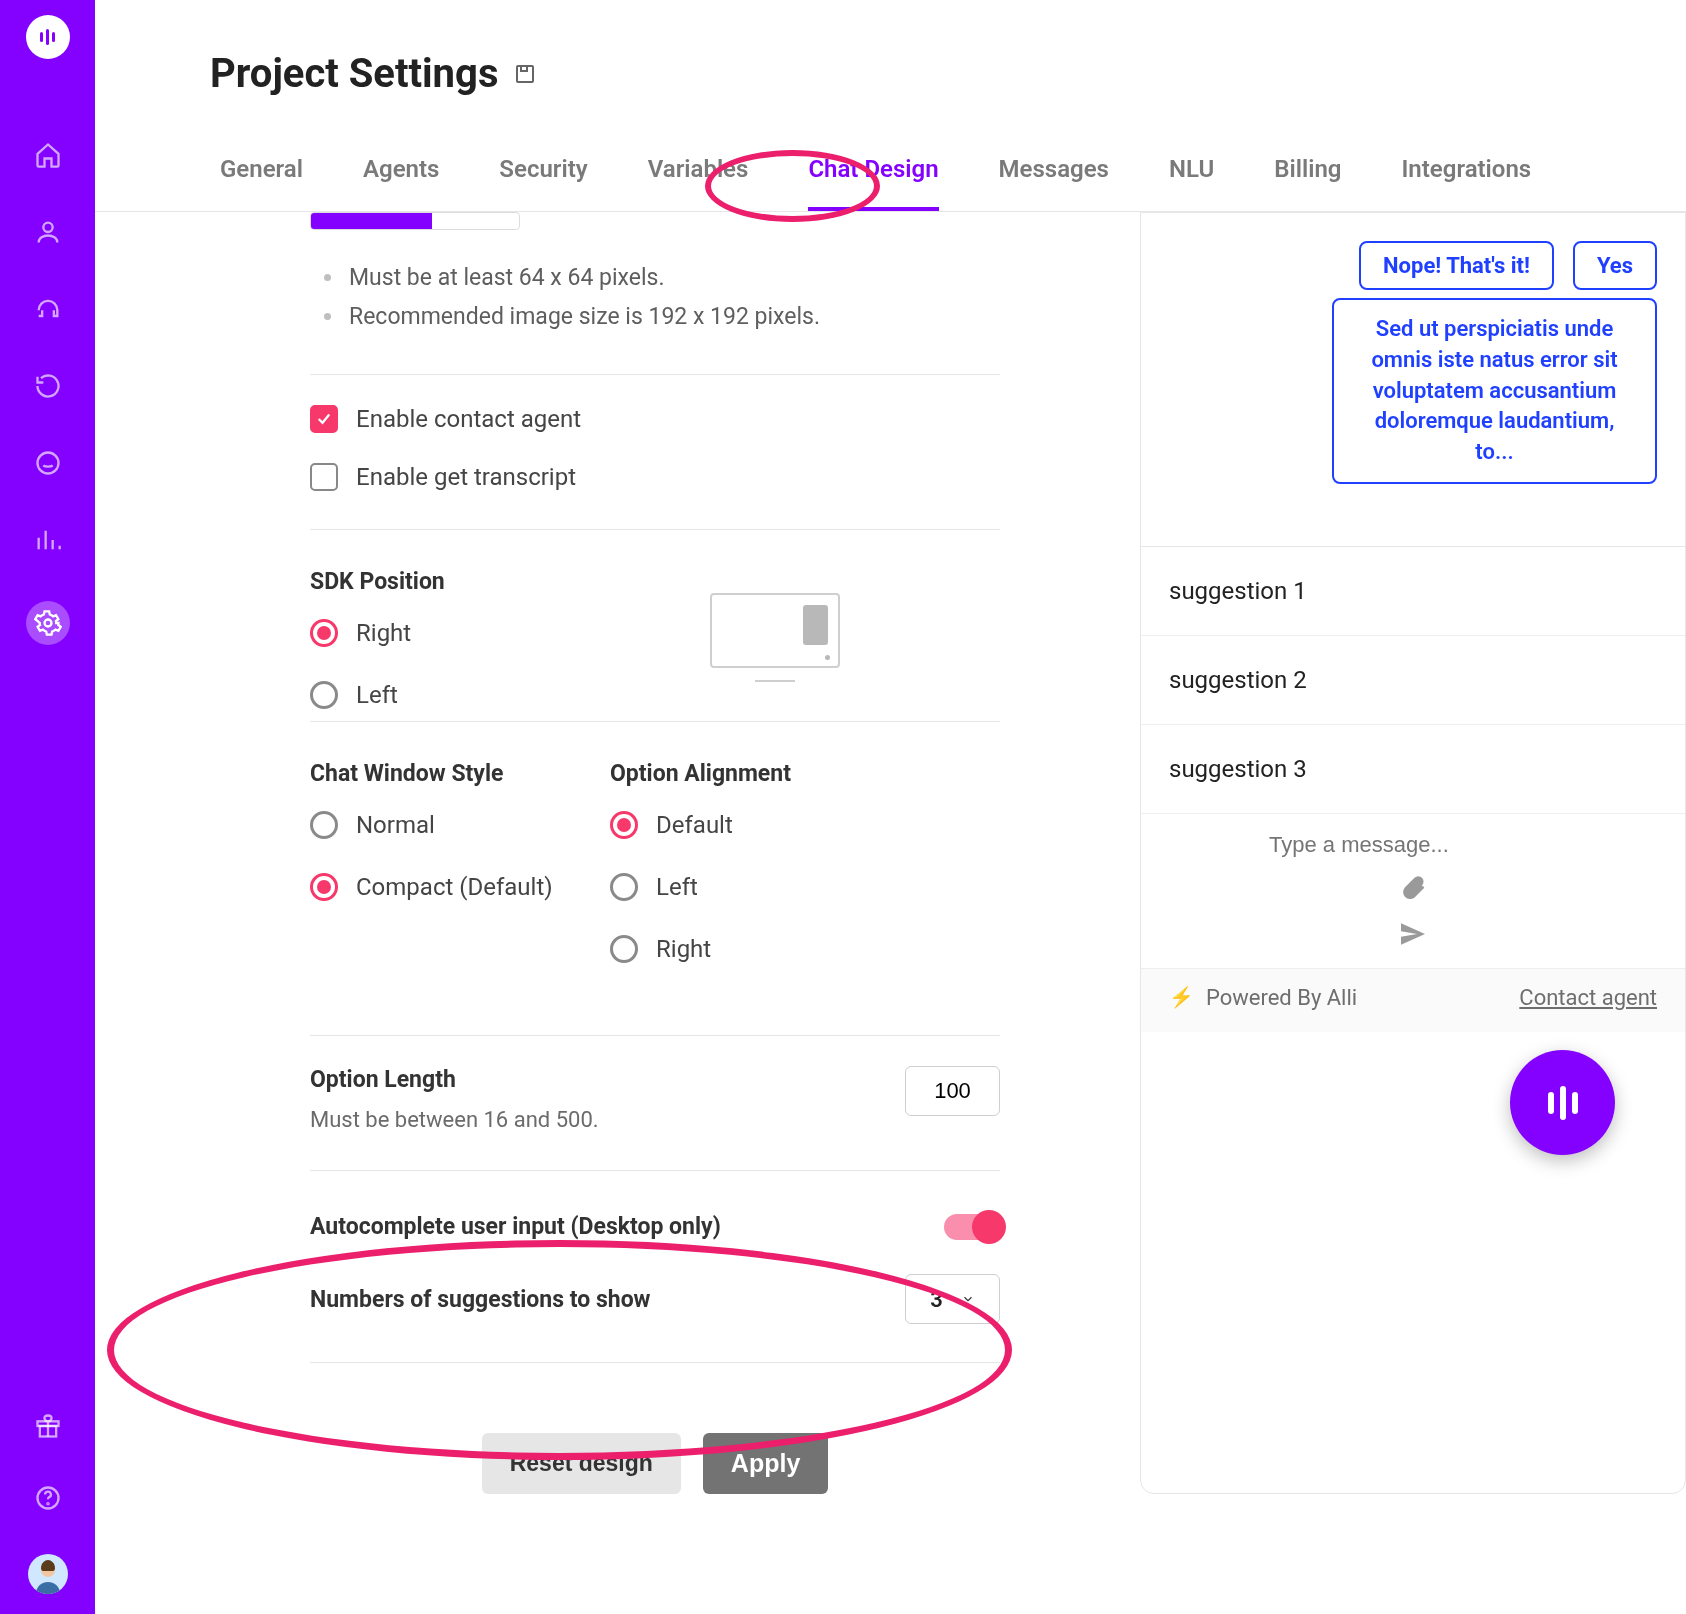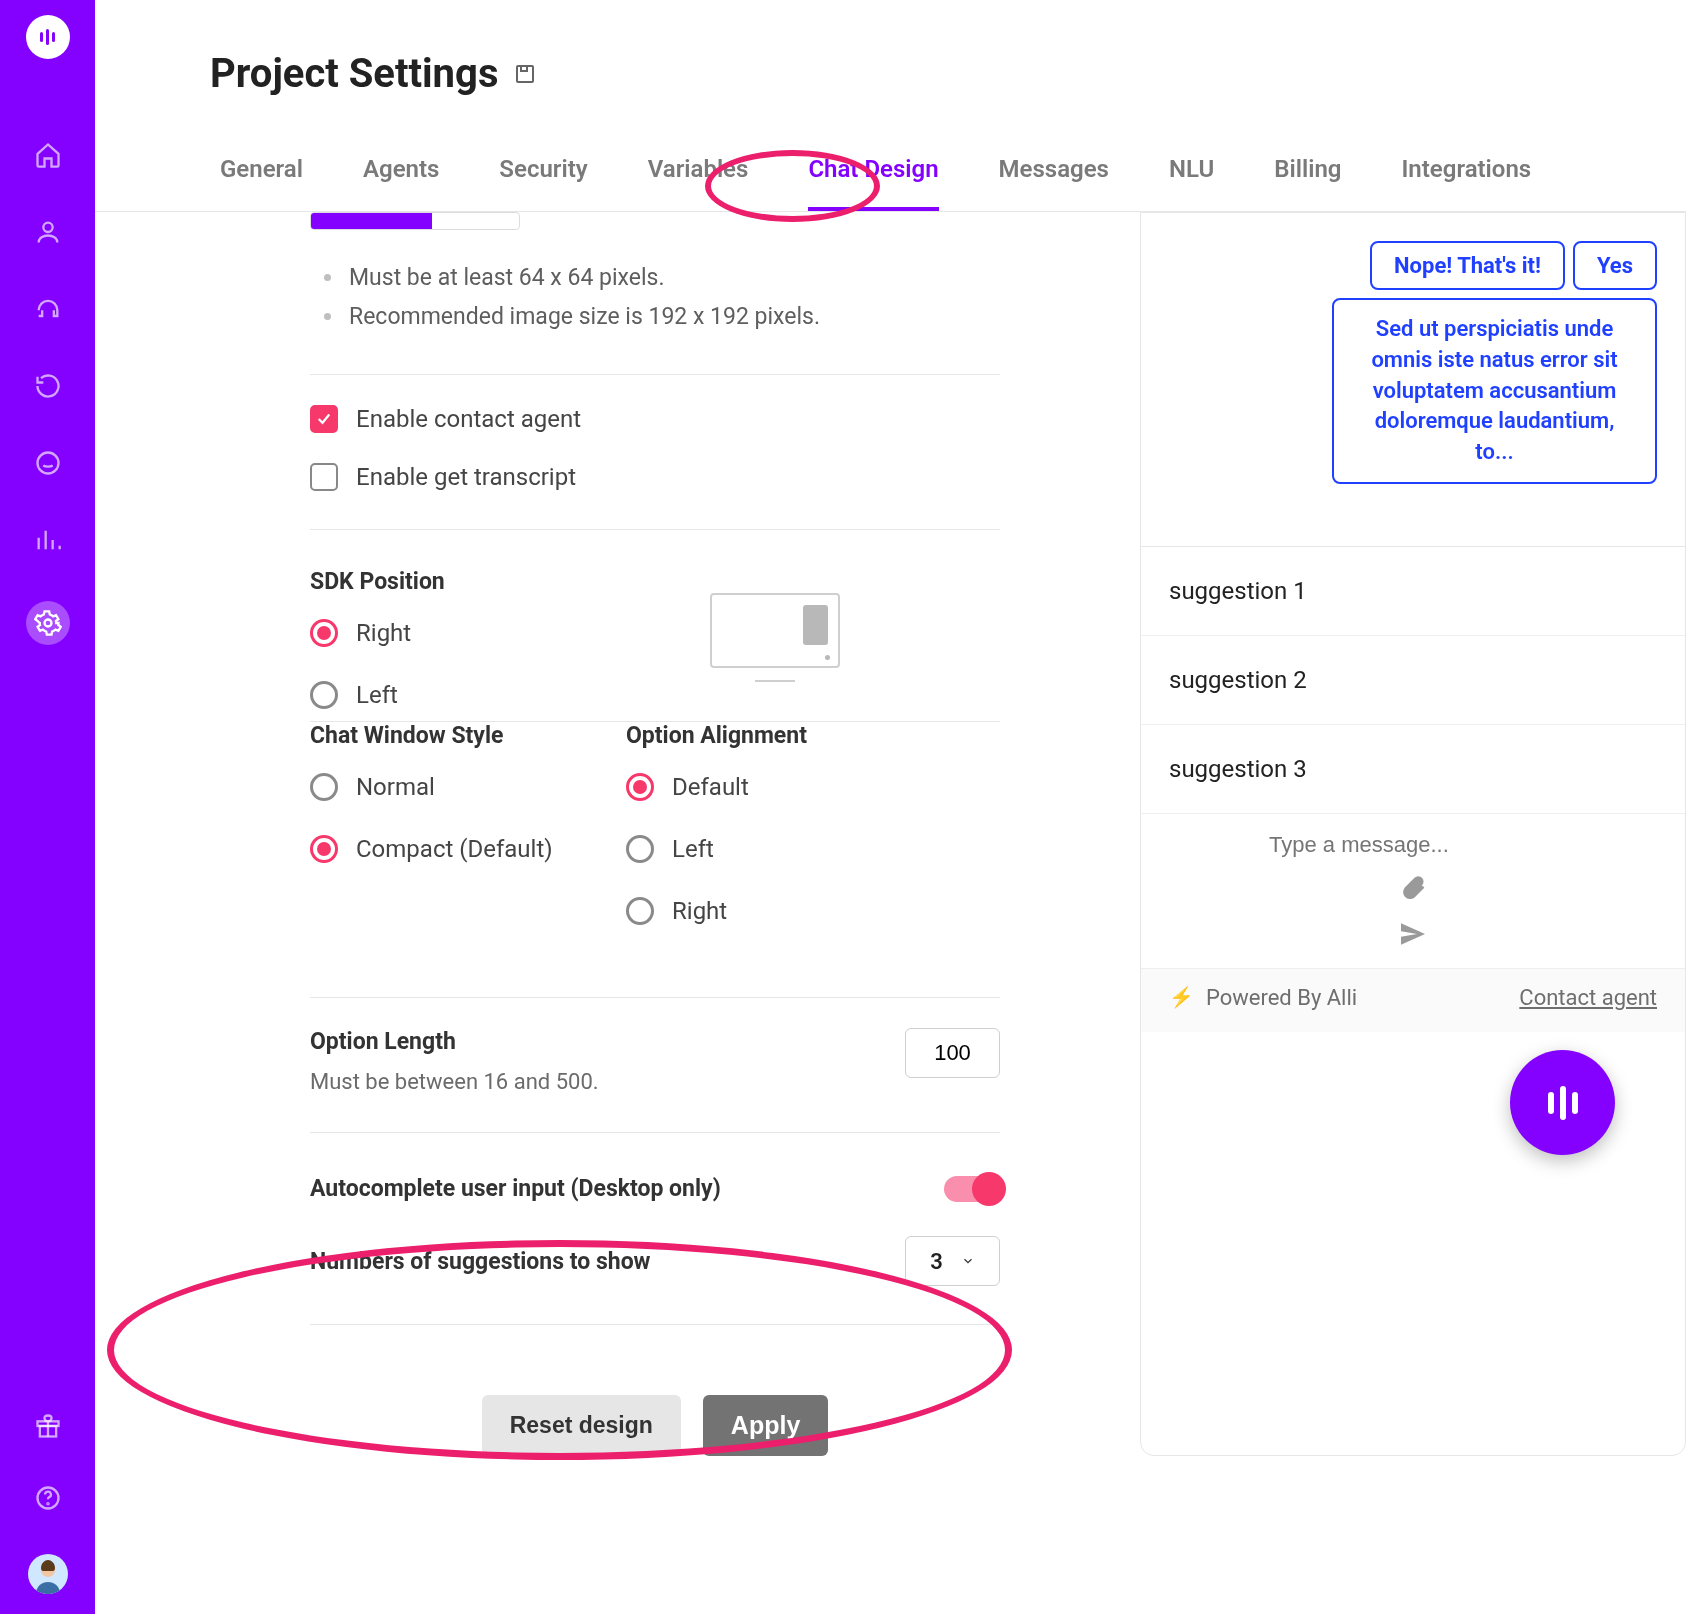--- a/index.html
+++ b/index.html
@@ -49,21 +49,21 @@
   .checkbox.checked svg { width:18px; height:18px; stroke:#fff; stroke-width:3; fill:none; }
 
   .section-title { font-size: 23px; font-weight: 700; padding-left: 100px; margin-top: 38px; color: #333; }
 
   .radio-group { padding-left: 100px; margin-top: 24px; }
   .radio-row { display: flex; align-items: center; gap: 18px; font-size: 24px; color: #454545; margin-bottom: 34px; }
   .radio { width: 28px; height: 28px; border-radius: 50%; border: 3px solid #8a8a8a; display:flex; align-items:center; justify-content:center; }
   .radio.selected { border-color:#f7386a; }
   .radio.selected::after { content:""; width:14px; height:14px; background:#f7386a; border-radius:50%; }
 
-  .two-cols { display:flex; gap:16px; padding-left:0; }
+  .two-cols { display:flex; gap:0; padding-left:0; margin-top: 38px; }
   .two-cols .colA { width: 400px; }
   .two-cols .colB { }
   .two-cols .section-title { padding-left: 100px; margin-top: 0; }
   .two-cols .colB .section-title { padding-left: 0; }
   .two-cols .radio-group { padding-left: 100px; }
   .two-cols .colB .radio-group { padding-left: 0; }
 
   .monitor-illustration { position: relative; width: 130px; height: 90px; margin-left: 500px; margin-top: -150px; }
   .monitor-screen { width:130px; height:75px; border:2px solid #cfcfcf; border-radius:4px; background:#fff; position:relative; }
   .monitor-chat { position:absolute; right:10px; top:10px; width:25px; height:40px; background:#b8b8b8; border-radius:3px; }
@@ -90,21 +90,21 @@
   
   .anno-circle-tab { position:absolute; left:705px; top:150px; width:175px; height:72px; border:6px solid #ec1f6d; border-radius:50%; z-index:30; pointer-events:none; }
   .anno-circle-auto { position:absolute; left:107px; top:1240px; width:905px; height:220px; border:7px solid #ec1f6d; border-radius:50%; z-index:30; pointer-events:none; }
 
   
   .chat-panel { width: 600px; border:1px solid #e6e6e6; border-radius: 0 0 14px 14px; background:#fff; margin-top: 0; overflow:hidden; position: relative; }
   .chat-body { padding: 10px 28px 0; }
   .bot-bubble { background:#f3f3f3; color:#3a3a3a; font-size:22px; line-height:1.4; padding:14px 20px; border-radius:12px; width: 345px; font-weight:600; }
   .msg-row { display:flex; align-items:flex-end; gap:12px; }
   .timestamp { font-size:18px; color:#8a8a8a; }
-  .chips-row { display:flex; gap:8px; justify-content:flex-end; margin-top: 18px; }
+  .chips-row { display:flex; gap:19px; justify-content:flex-end; margin-top: 18px; }
   .chip { border:2px solid #2040ff; color:#2040ff; font-weight:700; font-size:22px; padding:10px 22px; border-radius:8px; background:#fff; }
   .lorem-box { border:2px solid #2040ff; color:#2040ff; font-weight:600; font-size:22px; padding:14px 22px; border-radius:8px; text-align:center; width: 325px; margin-left:auto; margin-top: 8px; line-height:1.4; }
 
   .suggest-list { border-top:1px solid #e6e6e6; margin-top: 62px; }
   .suggest-item { padding: 30px 28px; font-size:24px; color:#222; border-bottom:1px solid #efefef; }
 
   .input-row { display:flex; align-items:center; padding: 18px 24px; gap:16px;flex-direction:column; }
   .input-row input { flex:1; border:none; font-size:22px; color:#999; outline:none; }
   .input-icon { width:28px; height:28px; color:#9a9a9a; }
   .input-icon svg { width:100%; height:100%; stroke:currentColor; fill:currentColor; }

